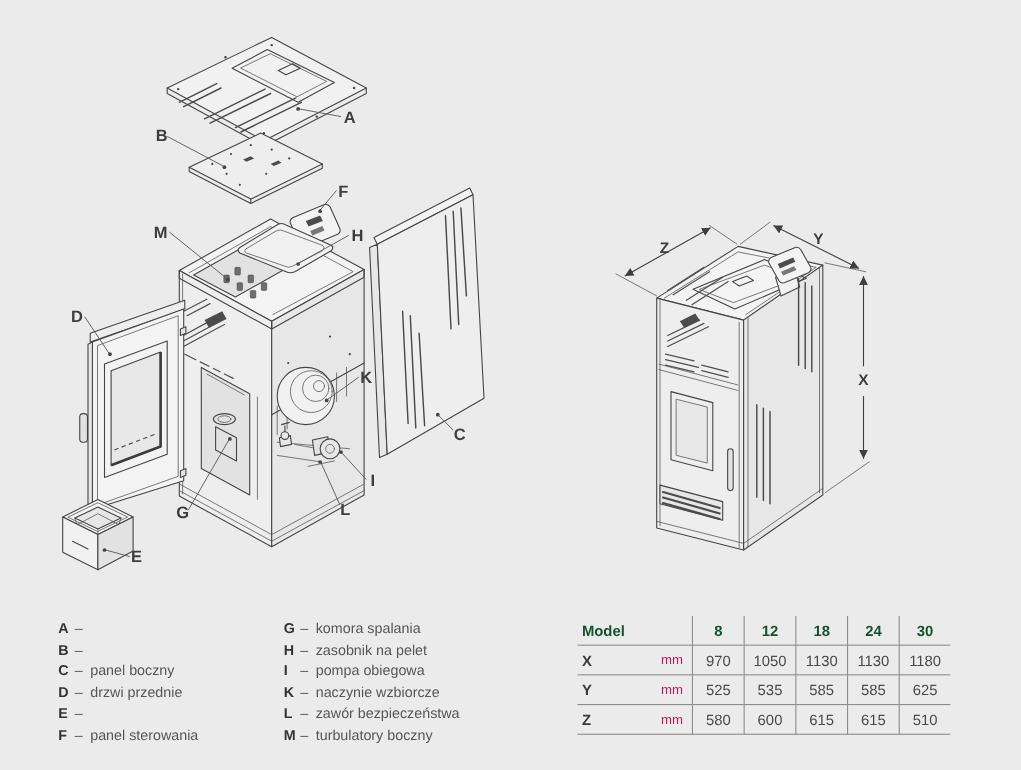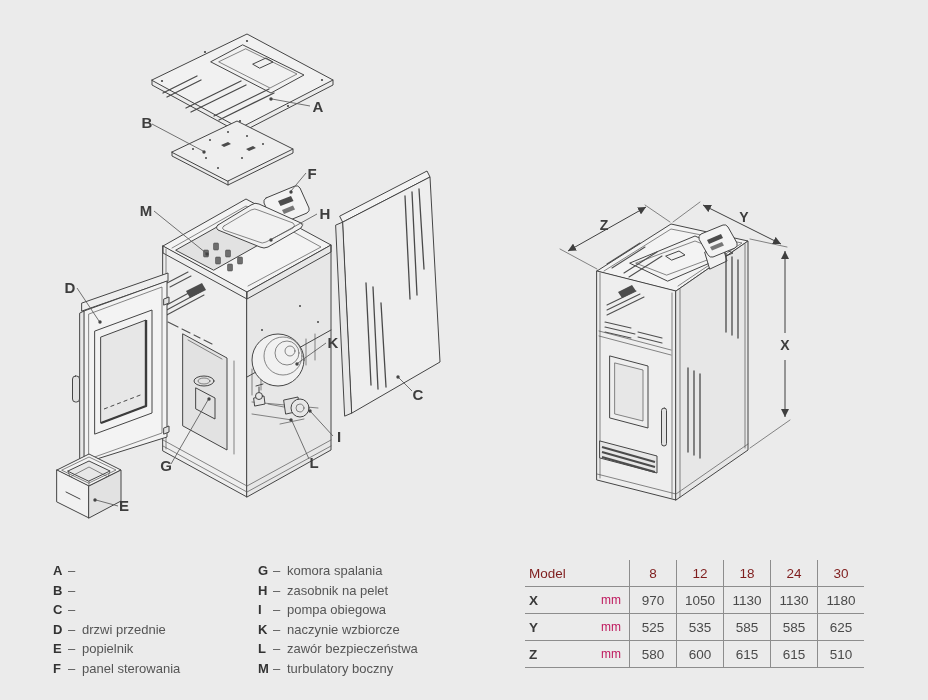--- a/index.html
+++ b/index.html
@@ -28,21 +28,21 @@
                 align-items:center;font-size:13px;white-space:nowrap;}
   .legend .k{font-weight:700;color:#333;}
   .legend .d{color:#555;}
   
   .spec{position:absolute;left:525px;top:560px;width:340px;
         display:grid;grid-template-columns:104px repeat(5,47px);
         grid-auto-rows:27px;color:#4a4a4a;font-size:13.5px;}
   .spec .cell{display:flex;align-items:center;justify-content:center;
               border-bottom:1px solid #8d8d8d;}
   .spec .vline{border-left:1px solid #8d8d8d;}
-  .spec .head{font-weight:400;color:#7f1d1d;}
+  .spec .head{font-weight:700;color:#14532d;}
   .spec .lab{justify-content:space-between;padding:0 8px 0 4px;}
   .spec .lab .dim{font-weight:700;color:#3a3a3a;}
   .spec .lab .unit{font-size:12px;color:#be185d;}
 </style>
 </head>
 <body>
 
 <div class="page">
 
 <svg width="928" height="545" viewBox="0 0 928 545">
@@ -278,30 +278,30 @@
           <span class="k">A</span>
           <span class="d">–</span>
         </div>
       <div class="item">
           <span class="k">B</span>
           <span class="d">–</span>
         </div>
       <div class="item">
           <span class="k">C</span>
           <span class="d">–</span>
+          <span class="t">panel boczny</span>
         </div>
       <div class="item">
           <span class="k">D</span>
           <span class="d">–</span>
           <span class="t">drzwi przednie</span>
         </div>
       <div class="item">
           <span class="k">E</span>
           <span class="d">–</span>
-          <span class="t">popielnik</span>
         </div>
       <div class="item">
           <span class="k">F</span>
           <span class="d">–</span>
           <span class="t">panel sterowania</span>
         </div>
     </div>
     <div class="col">
       <div class="item">
           <span class="k">G</span>

